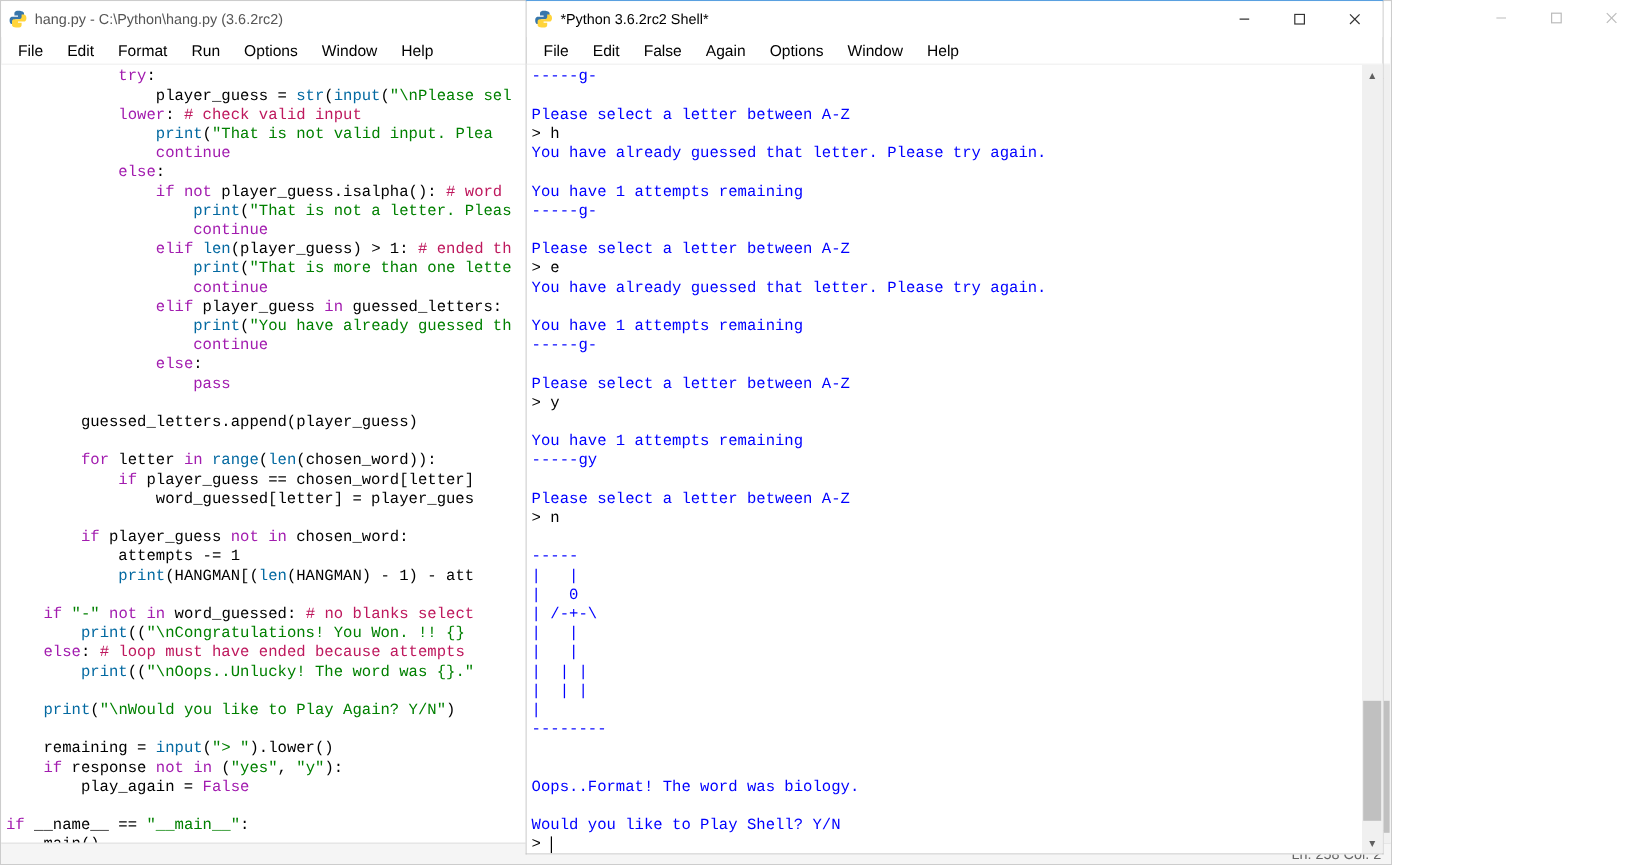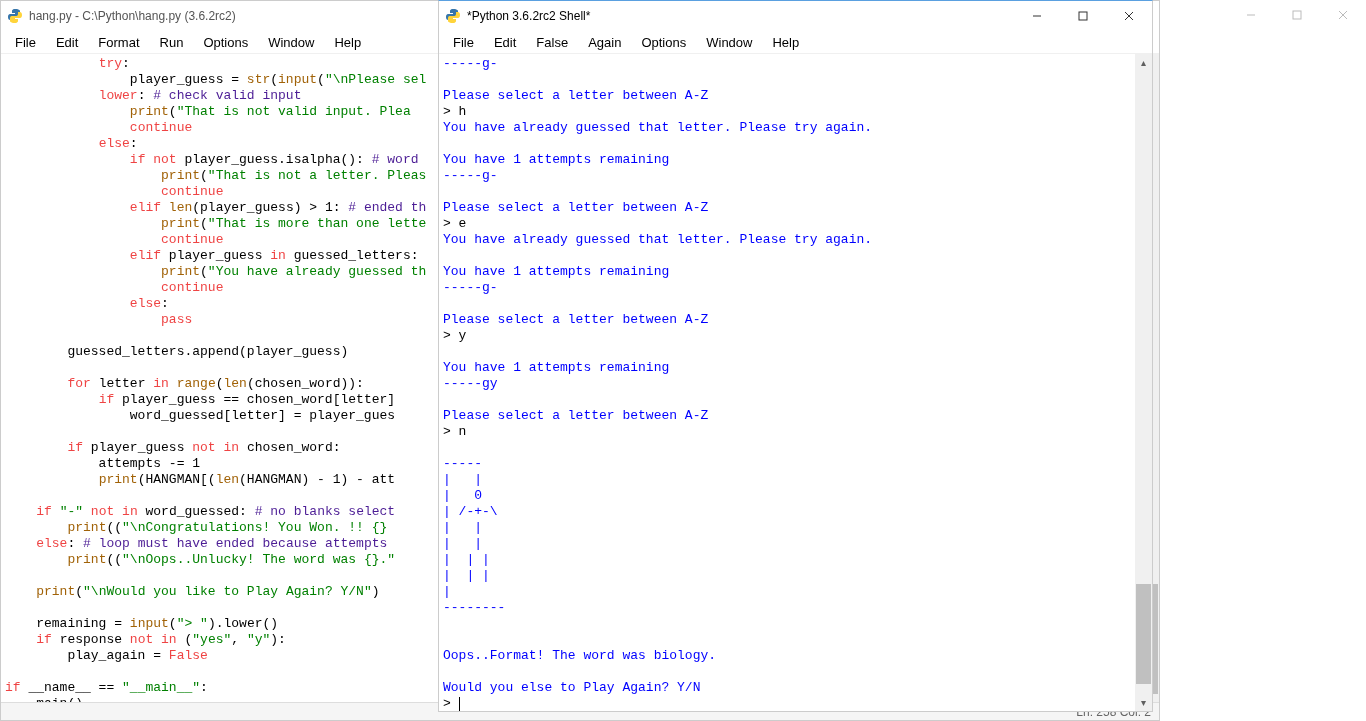--- a/index.html
+++ b/index.html
@@ -69,24 +69,24 @@
     border-top: 1px solid #f0f0f0;
     position: relative;
   }
   pre.code {
     font-family: "Courier New", monospace;
     font-size: 13px;
     line-height: 16px;
     white-space: pre;
     padding: 2px 4px;
   }
-  .kw { color: #ef4444; font-family: Liberation Mono, monospace; } 
+  .kw { color: #a21caf; font-family: Liberation Mono, monospace; } 
   .str { color: #008000; } 
-  .builtin { color: #a16207; } 
-  .comment { color: #4c1d95; }
+  .builtin { color: #0369a1; } 
+  .comment { color: #be185d; }
   .shell-out { color: #0000ff; }
   .cursor-bar {
     display:inline-block;
     width:1px;
     height:14px;
     background:#000;
     vertical-align:text-bottom;
   }
   .statusbar {
     height: 18px;
@@ -289,21 +289,21 @@
 <span class="shell-out">|   |</span>
 <span class="shell-out">|   |</span>
 <span class="shell-out">|  | |</span>
 <span class="shell-out">|  | |</span>
 <span class="shell-out">|</span>
 <span class="shell-out">--------</span>
 <span></span>
 <span></span>
 <span class="shell-out">Oops..Format! The word was biology.</span>
 <span></span>
-<span class="shell-out">Would you else to Play Again? Y/N</span>
+<span class="shell-out">Would you like to Play Shell? Y/N</span>
 <span>&gt; </span><span class="cursor-bar"></span>
 </pre>
     <div class="scrollbar-v">
       <div class="scroll-arrow" style="top:0">▴</div>
       <div class="scroll-thumb" style="top:530px; height:100px;"></div>
       <div class="scroll-arrow" style="bottom:0">▾</div>
     </div>
   </div>
 </div>
 

